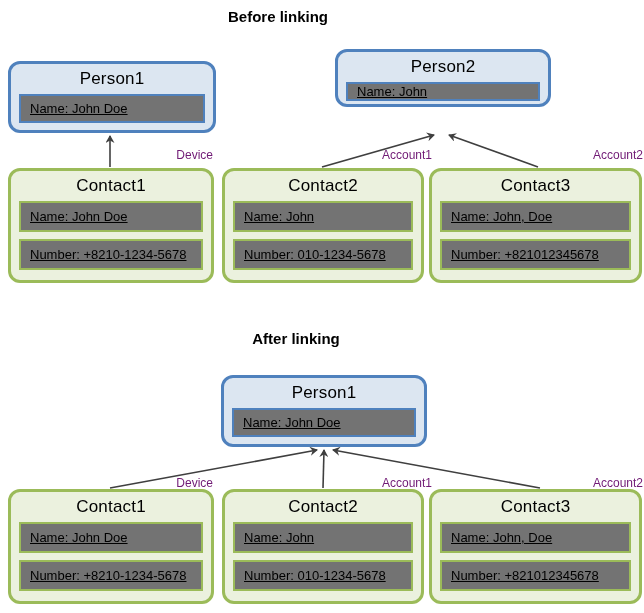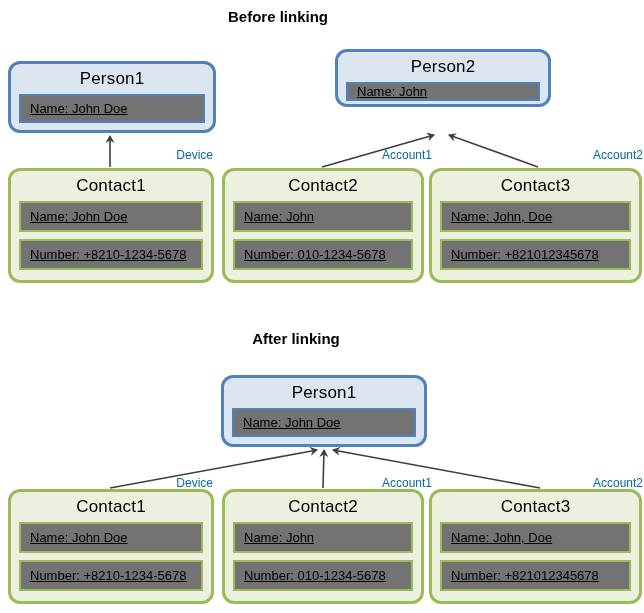--- a/index.html
+++ b/index.html
@@ -27,21 +27,21 @@
     text-align:center;font-size:17px;line-height:30px;height:30px;color:#000;
     letter-spacing:0.2px;
   }
   .field{
     box-sizing:border-box;margin:0 8px 7px 8px;height:31px;background:#737373;
     font-size:13px;display:flex;align-items:center;padding-left:9px;text-decoration:underline;
   }
   .node.blue .field{border:2px solid var(--blue-border);}
   .node.green .field{border:2px solid var(--green-border);}
   .edge-label{
-    position:absolute;font-size:12px;color:#0369a1;white-space:nowrap;
+    position:absolute;font-size:12px;color:#701a75;white-space:nowrap;
   }
   svg.arrows{position:absolute;left:0;top:0;pointer-events:none;}
   svg.arrows line{stroke:var(--arrow);stroke-width:1.6;}
 </style>
 </head>
 <body>
 
 <div class="stage">
 
   <div class="section-title" style="top:8px;">Before linking</div>

